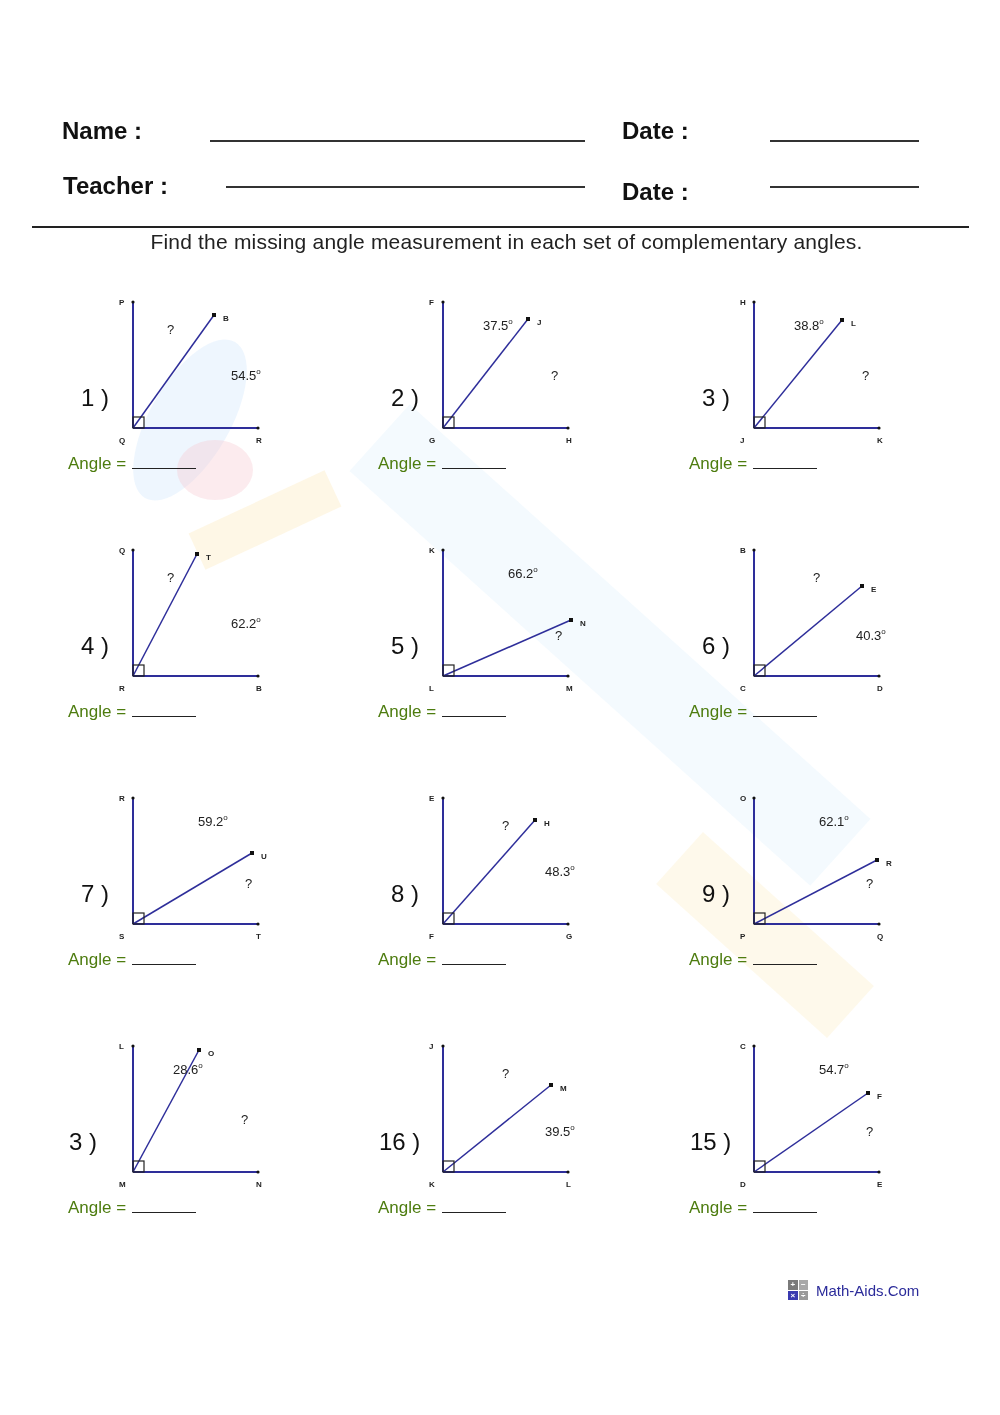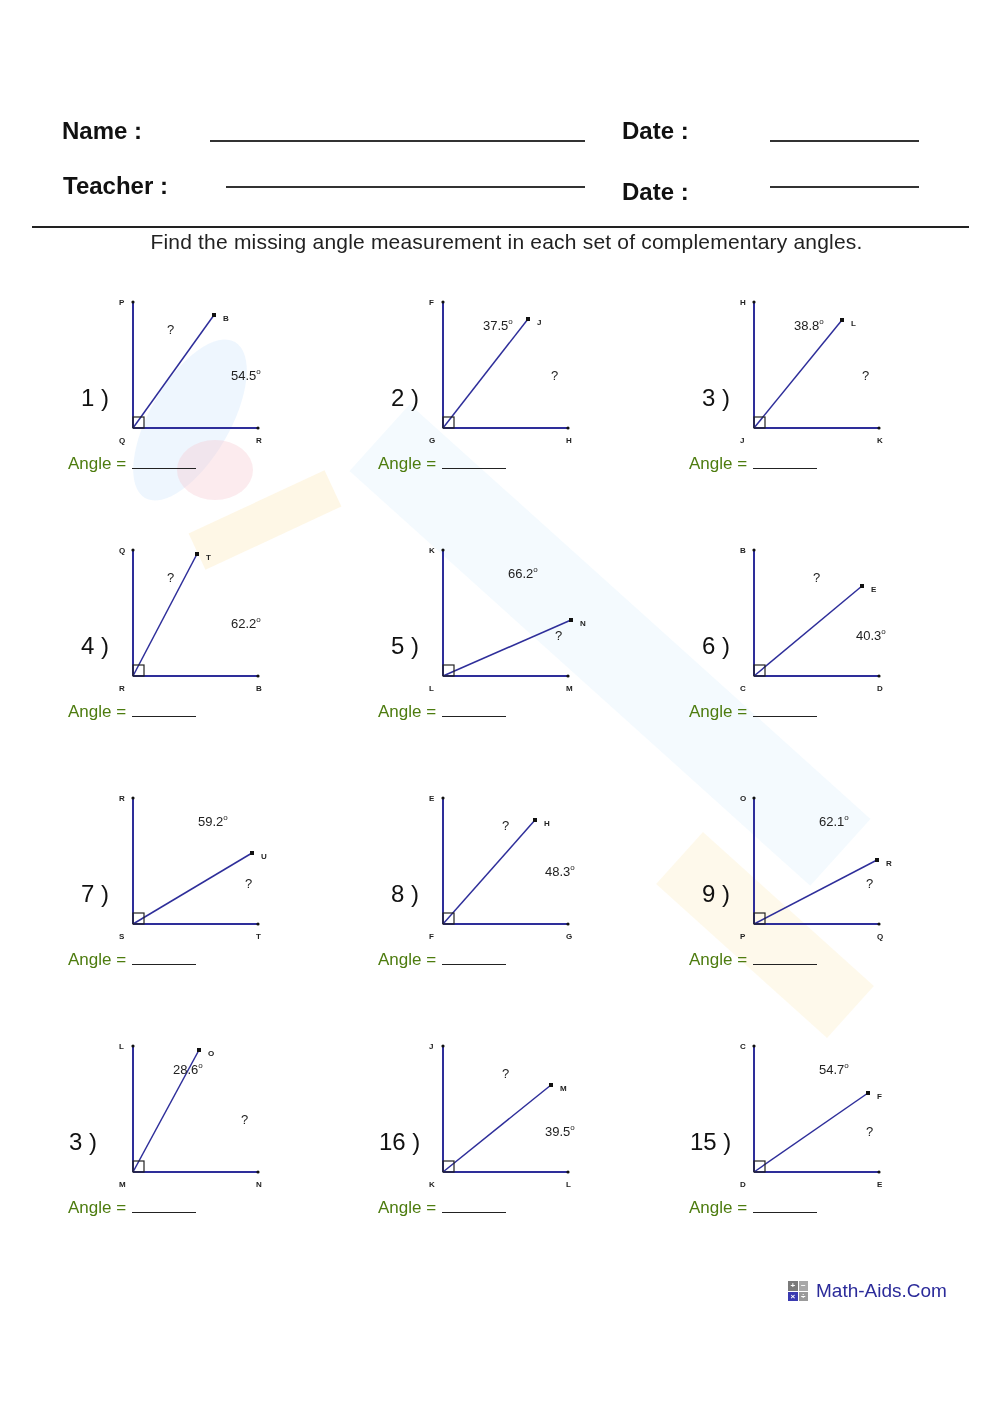--- a/index.html
+++ b/index.html
@@ -12,21 +12,21 @@
   .instructions { position: absolute; left: 0; width: 1013px; top: 230px; text-align: center;
                   font-size: 21px; color: #222; letter-spacing: 0.2px; }
   .problem { position: absolute; width: 310px; height: 248px; }
   .pnum { position: absolute; font-size: 24px; color: #111; }
   .fig { position: absolute; left: 0; top: 0; }
   .answer { position: absolute; font-size: 17px; color: #4d7c0f; white-space: nowrap; }
   .answer .blank { display: inline-block; width: 64px; border-bottom: 1.5px solid #222; margin-left: 6px; height: 14px; vertical-align: baseline; }
   .footer { position: absolute; left: 788px; top: 1280px; display: flex; align-items: center; gap: 8px; }
   .footer .logo { width: 20px; height: 20px; display: grid; grid-template-columns: 1fr 1fr; grid-template-rows: 1fr 1fr; gap: 1px; }
   .footer .logo span { display: block; font-size: 8px; line-height: 9px; text-align: center; color: #fff; font-weight: bold; }
-  .footer .brand { font-size: 19px; color: #2b2b9a; }
+  .footer .brand { font-size: 15px; color: #2b2b9a; }
   svg text { font-family: "Liberation Sans", "DejaVu Sans", sans-serif; }
 </style>
 </head>
 <body>
 
 <svg class="watermark" viewBox="0 0 1000 1415">
   <ellipse cx="190" cy="420" rx="40" ry="90" fill="#cfe4fb" opacity="0.35" transform="rotate(30 190 420)"></ellipse>
   <ellipse cx="215" cy="470" rx="38" ry="30" fill="#f7c6cf" opacity="0.35"></ellipse>
   <rect x="190" y="500" width="150" height="40" fill="#fde9b8" opacity="0.35" transform="rotate(-25 265 520)"></rect>
   <rect x="300" y="600" width="620" height="90" fill="#d9ecfb" opacity="0.28" transform="rotate(42 610 645)"></rect>

